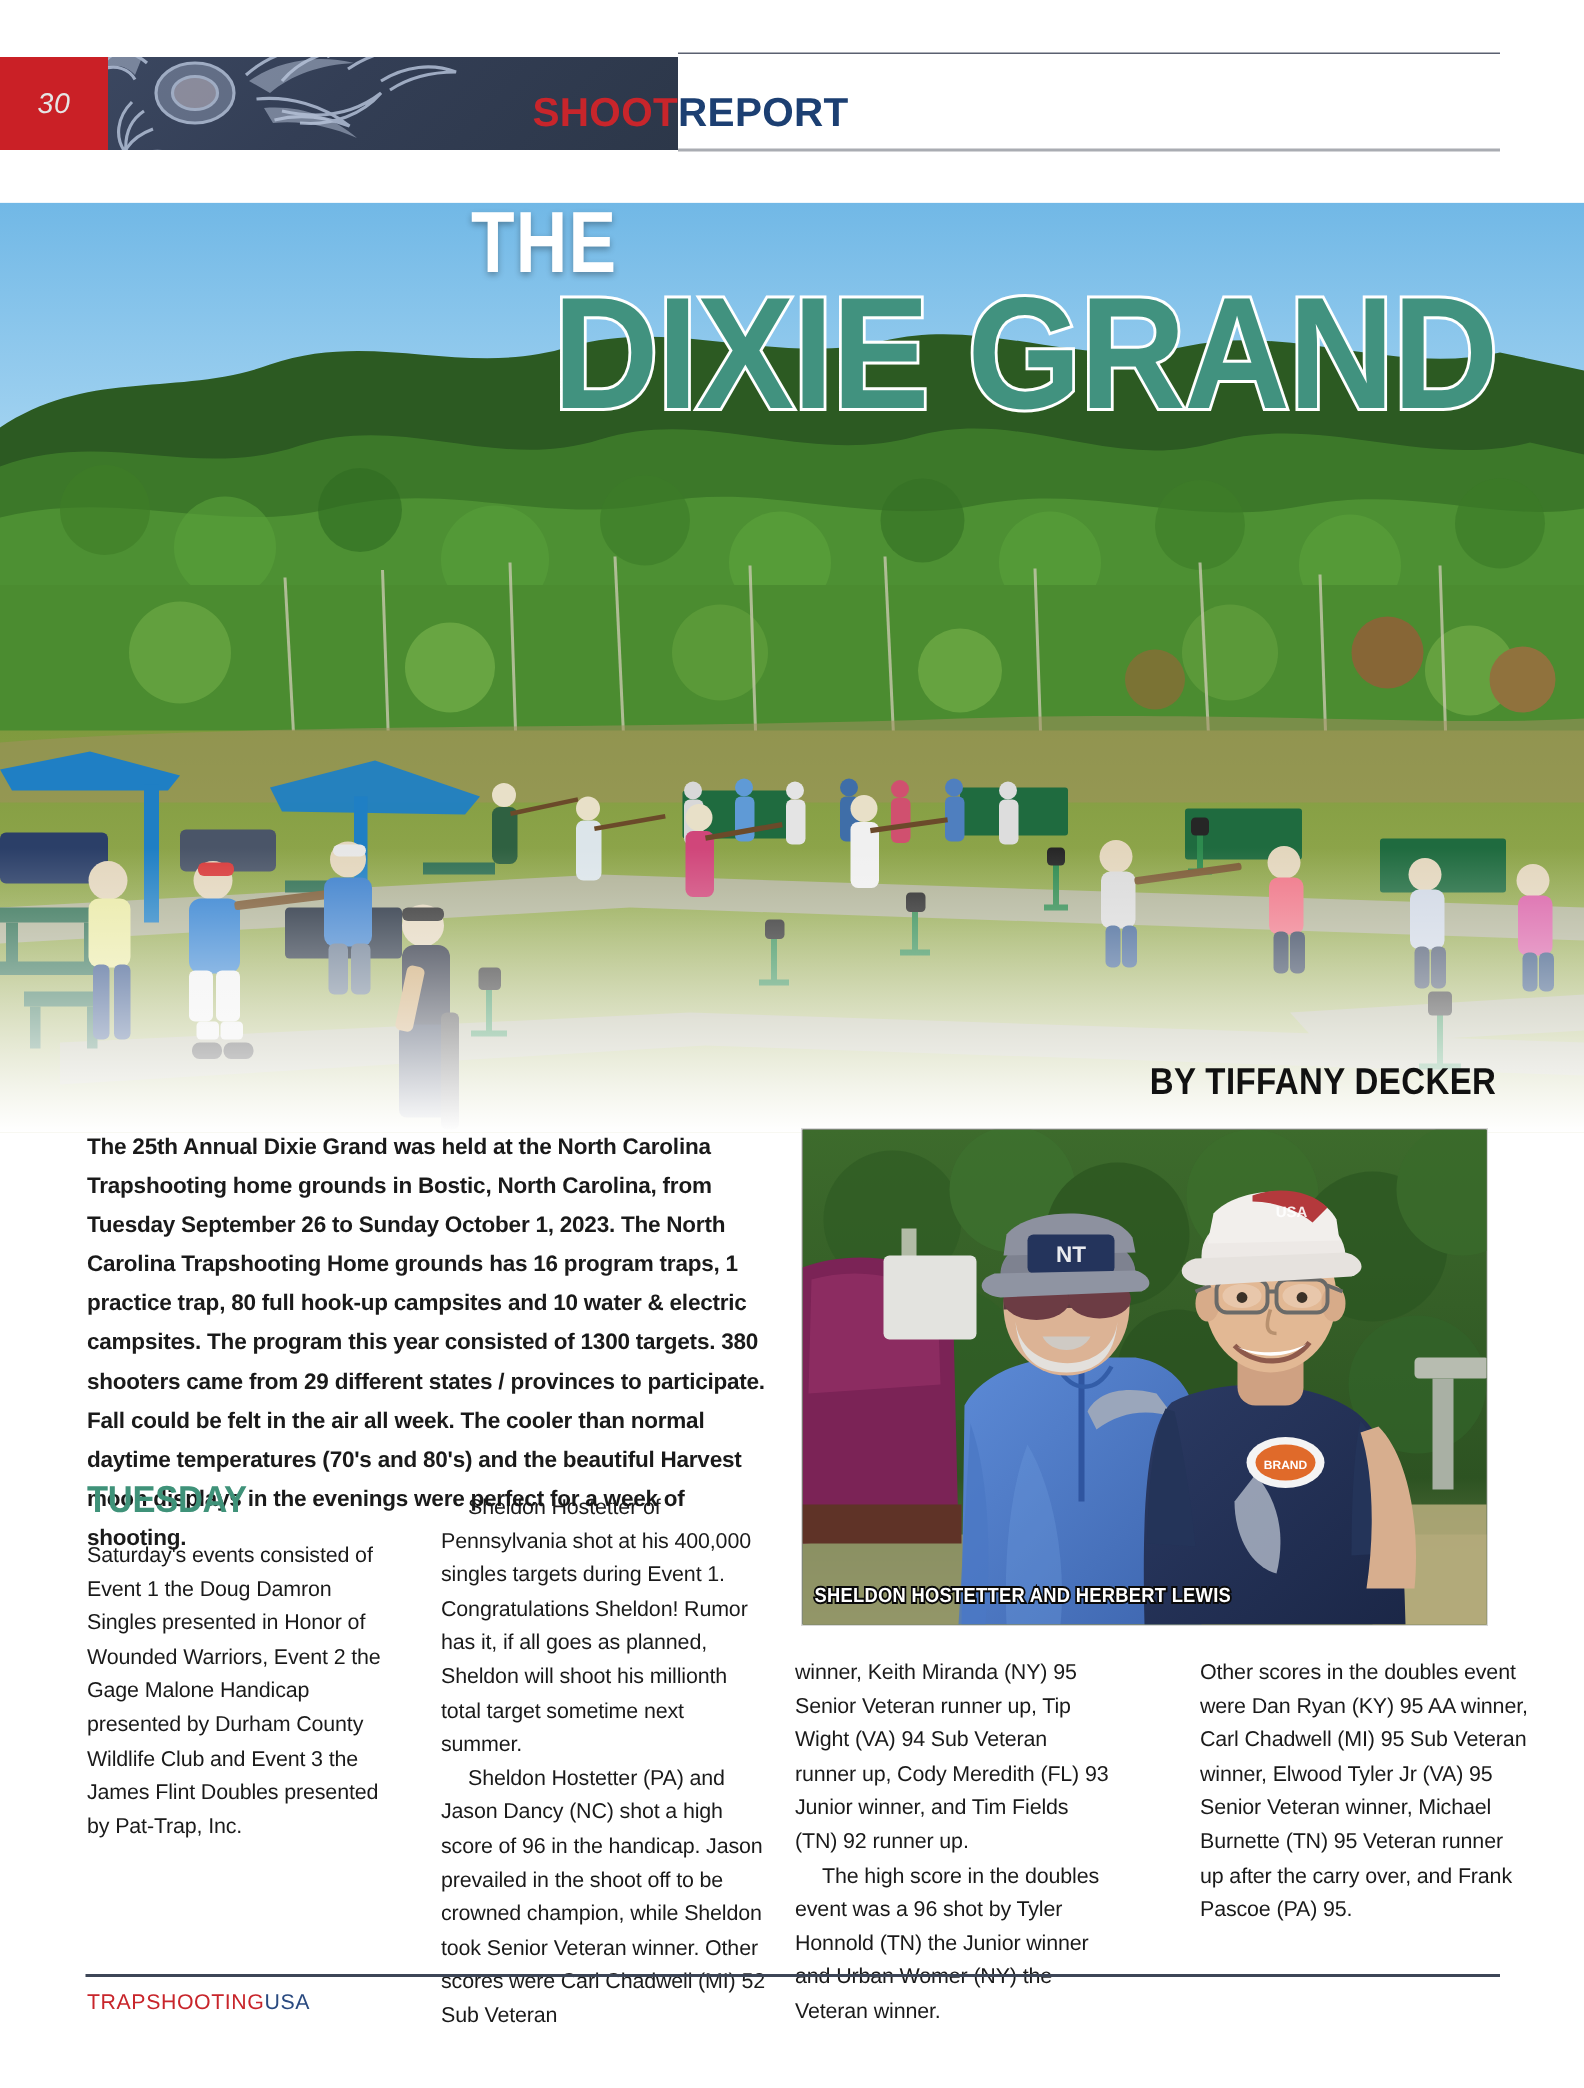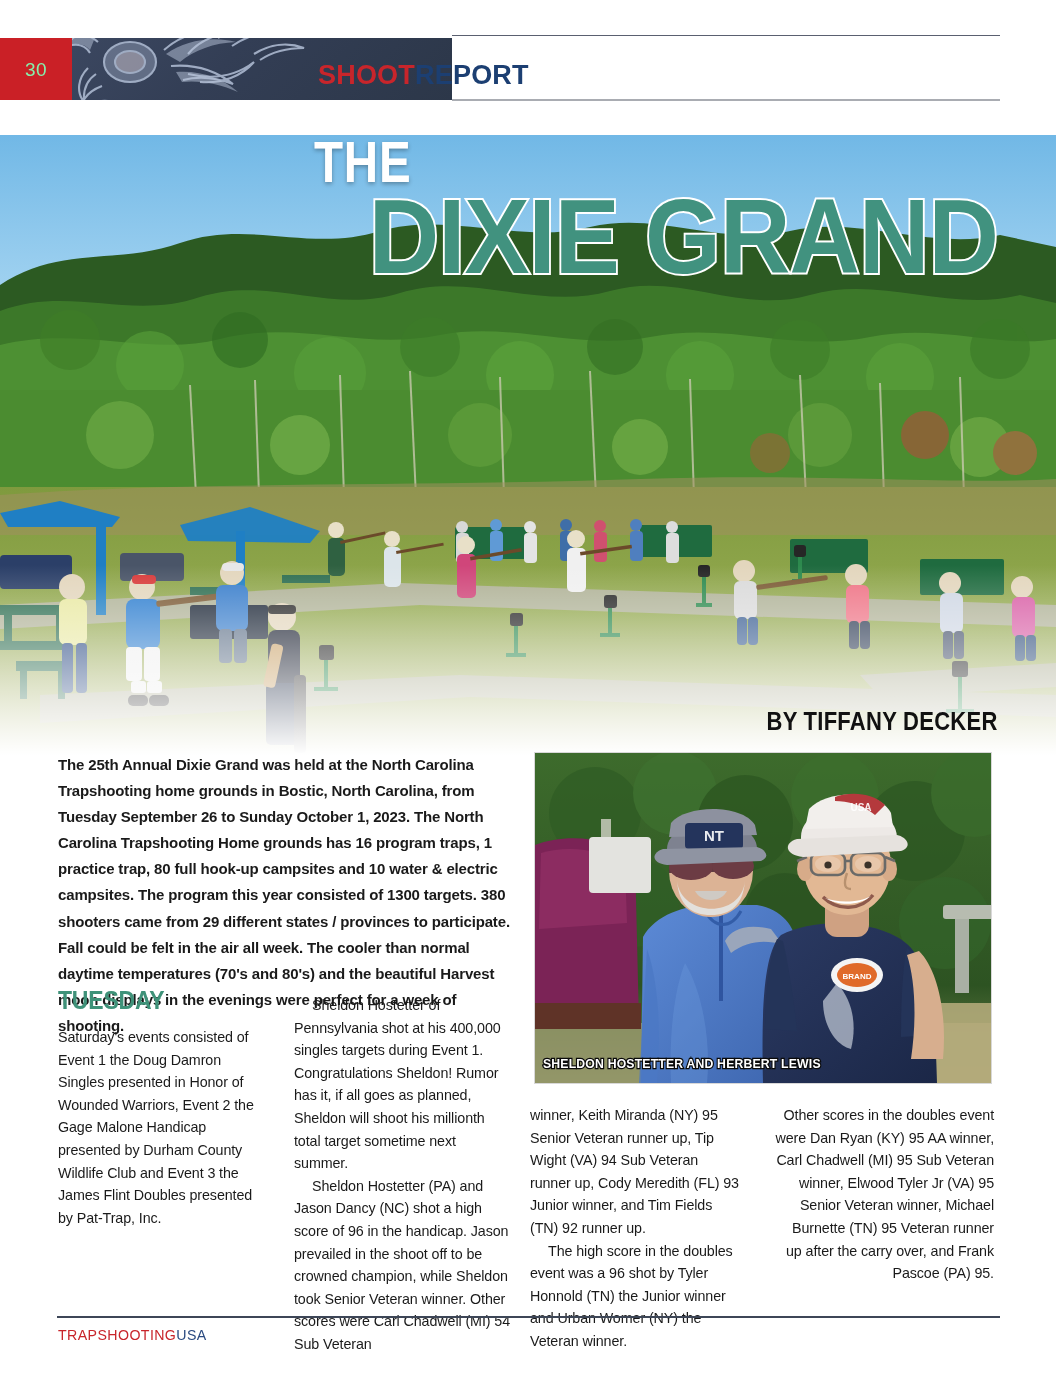--- a/index.html
+++ b/index.html
@@ -17,39 +17,39 @@
     position: absolute; left: 452px; top: 35px; width: 548px; height: 1px;
     background: #5a6070;
   }
   .header-band { position: absolute; left: 0; top: 38px; width: 452px; height: 62px; }
   .page-num-block {
     position: absolute; left: 0; top: 0; width: 72px; height: 62px;
     background: #ca2026;
     display: flex; align-items: center; justify-content: center;
   }
   .page-num {
-    color: #86efac; font-size: 19px; font-weight: 400;
-    letter-spacing: .5px; line-height: 1;
+    color: #e5e5e5; font-size: 19px; font-weight: 400;
+    letter-spacing: .5px; line-height: 1; font-style: italic;
   }
   .ornament-block {
     position: absolute; left: 72px; top: 0; width: 380px; height: 62px;
     background: linear-gradient(135deg,#3b4760 0%, #333e55 40%, #2c3749 100%);
     overflow: hidden;
   }
   .ornament-block svg { position:absolute; left:-4px; top:-22px; }
   .header-rule {
     position: absolute; left: 452px; top: 99px; width: 548px; height: 2px;
     background: #a9acb2;
   }
   .shootreport {
     position: absolute; left: 318px; top: 60px;
     font-size: 27px; font-weight: bold; letter-spacing: .2px;
     white-space: nowrap;
   }
-  .sr-shoot { color: #c8252b; }
+  .sr-shoot { color: #c8252b; margin-left: 37px; }
   .sr-report { color: #1c3f72; }
 
   
   .hero {
     position: absolute; left: 0; top: 135px; width: 1056px; height: 620px;
     overflow: hidden;
   }
   .hero svg { display:block; }
 
   .hero-title {
@@ -103,21 +103,21 @@
     font-size: 14.3px; color: #1a1a1a;
     line-height: 22.6px; letter-spacing: -0.1px;
     text-align: left;
   }
   .col p { margin: 0; }
   .col p + p { text-indent: 18px; }
 
   #col1 { left: 58px; top: 1026px;  width: 212px; }
   #col2 { left: 294px; top: 994px;  width: 218px; }
   #col3 { left: 530px; top: 1104px; width: 212px; }
-  #col4 { left: 774px; top: 1104px; width: 220px; text-align: right; }
+  #col4 { left: 800px; top: 1104px; width: 220px; }
 
   
   .photo2 {
     position: absolute; left: 534px; top: 752px; width: 458px; height: 332px;
     overflow: hidden; background:#2c3a22;
     border: 1px solid #d8d8d8;
   }
   .photo2 svg { display:block; }
   .caption {
     position: absolute; left: 8px; bottom: 12px;
@@ -435,21 +435,21 @@
   <div class="intro">The 25th Annual Dixie Grand was held at the North Carolina Trapshooting home grounds in Bostic, North Carolina, from Tuesday September 26 to Sunday October 1, 2023. The North Carolina Trapshooting Home grounds has 16 program traps, 1 practice trap, 80 full hook-up campsites and 10 water &amp; electric campsites. The program this year consisted of 1300 targets. 380 shooters came from 29 different states / provinces to participate. Fall could be felt in the air all week. The cooler than normal daytime temperatures (70's and 80's) and the beautiful Harvest moon displays in the evenings were perfect for a week of shooting.</div>
 
   <div class="section-head">TUESDAY</div>
 
   <div class="col" id="col1">
     <p>Saturday's events consisted of Event 1 the Doug Damron Singles presented in Honor of Wounded Warriors, Event 2 the Gage Malone Handicap presented by Durham County Wildlife Club and Event 3 the James Flint Doubles presented by Pat-Trap, Inc.</p>
   </div>
 
   <div class="col" id="col2">
     <p style="text-indent:18px">Sheldon Hostetter of Pennsylvania shot at his 400,000 singles targets during Event 1. Congratulations Sheldon! Rumor has it, if all goes as planned, Sheldon will shoot his millionth total target sometime next summer.</p>
-    <p>Sheldon Hostetter (PA) and Jason Dancy (NC) shot a high score of 96 in the handicap. Jason prevailed in the shoot off to be crowned champion, while Sheldon took Senior Veteran winner. Other scores were Carl Chadwell (MI) 54 Sub Veteran</p>
+    <p>Sheldon Hostetter (PA) and Jason Dancy (NC) shot a high score of 96 in the handicap. Jason prevailed in the shoot off to be crowned champion, while Sheldon took Senior Veteran winner. Other scores were Carl Chadwell (MI) 52 Sub Veteran</p>
   </div>
 
   <div class="col" id="col3">
     <p>winner, Keith Miranda (NY) 95 Senior Veteran runner up, Tip Wight (VA) 94 Sub Veteran runner up, Cody Meredith (FL) 93 Junior winner, and Tim Fields (TN) 92 runner up.</p>
     <p>The high score in the doubles event was a 96 shot by Tyler Honnold (TN) the Junior winner and Urban Womer (NY) the Veteran winner.</p>
   </div>
 
   <div class="col" id="col4">
     <p>Other scores in the doubles event were Dan Ryan (KY) 95 AA winner, Carl Chadwell (MI) 95 Sub Veteran winner, Elwood Tyler Jr (VA) 95 Senior Veteran winner, Michael Burnette (TN) 95 Veteran runner up after the carry over, and Frank Pascoe (PA) 95.</p>
   </div>

